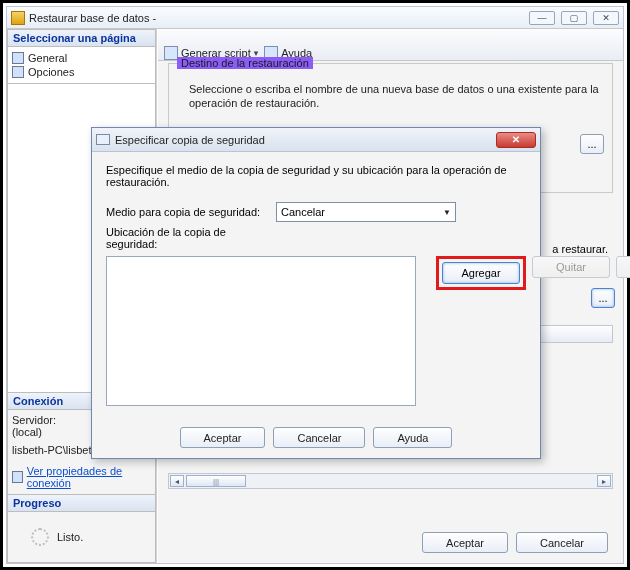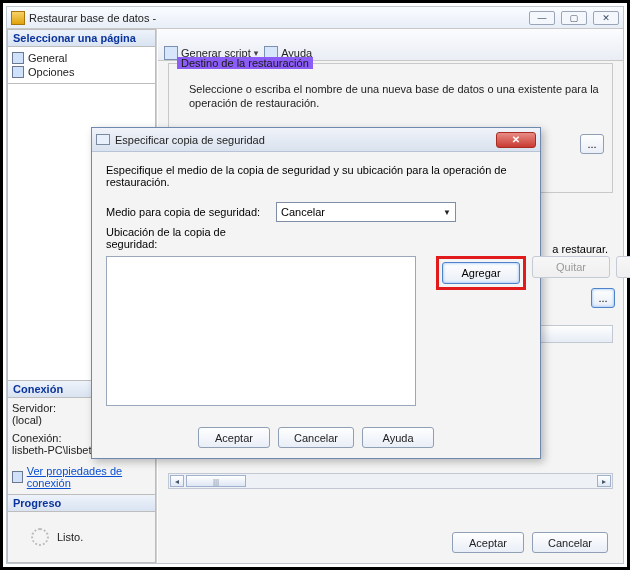--- a/index.html
+++ b/index.html
@@ -184,21 +184,21 @@
     width:60px;height:12px;border:1px solid #9fb1cc;margin-left:2px;
     background:linear-gradient(#fff,#dfe7f4);
   }
   .footer-btns {
     position:absolute;
     right:15px; bottom:10px;
     display:flex; gap:8px;
   }
   .btn {
     min-width:72px; height:21px;
-    padding:0 15px;
+    padding:0 23px;
     font-size:11px;
     border:1px solid #8f9fb5;
     background:linear-gradient(#fefefe,#e9eef7);
     border-radius:3px;
     display:flex;align-items:center;justify-content:center;
     color:#222;
   }
 
   
   .dialog {
@@ -324,21 +324,20 @@
 
       <div class="side-spacer"></div>
 
       <div class="side-group stack">
         <div class="side-header">
           <span>Conexión</span>
         </div>
         <div class="side-body conn-body">
           <div>Servidor:</div>
           <div style="margin-bottom:6px;">(local)</div>
-          <div>Conexión:</div>
           <div style="margin-bottom:8px;">lisbeth-PC\lisbeth</div>
           <div class="side-item">
             <div class="mini-icon"></div>
             <span class="link" style="white-space:normal;">Ver propiedades de conexión</span>
           </div>
         </div>
       </div>
 
       <div class="side-group stack">
         <div class="side-header">

